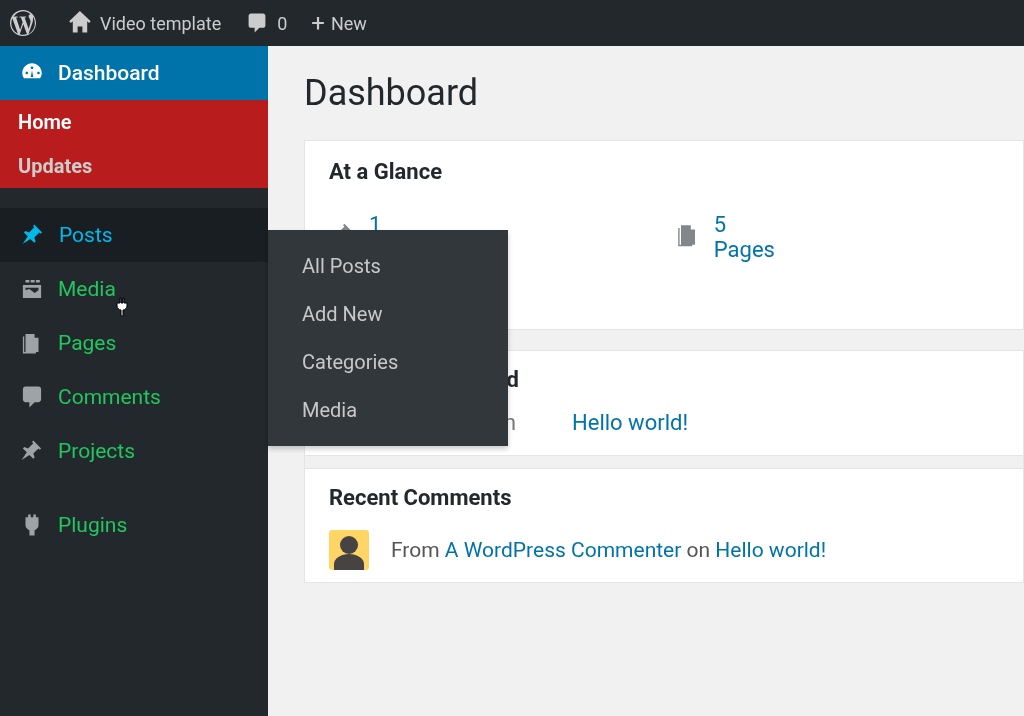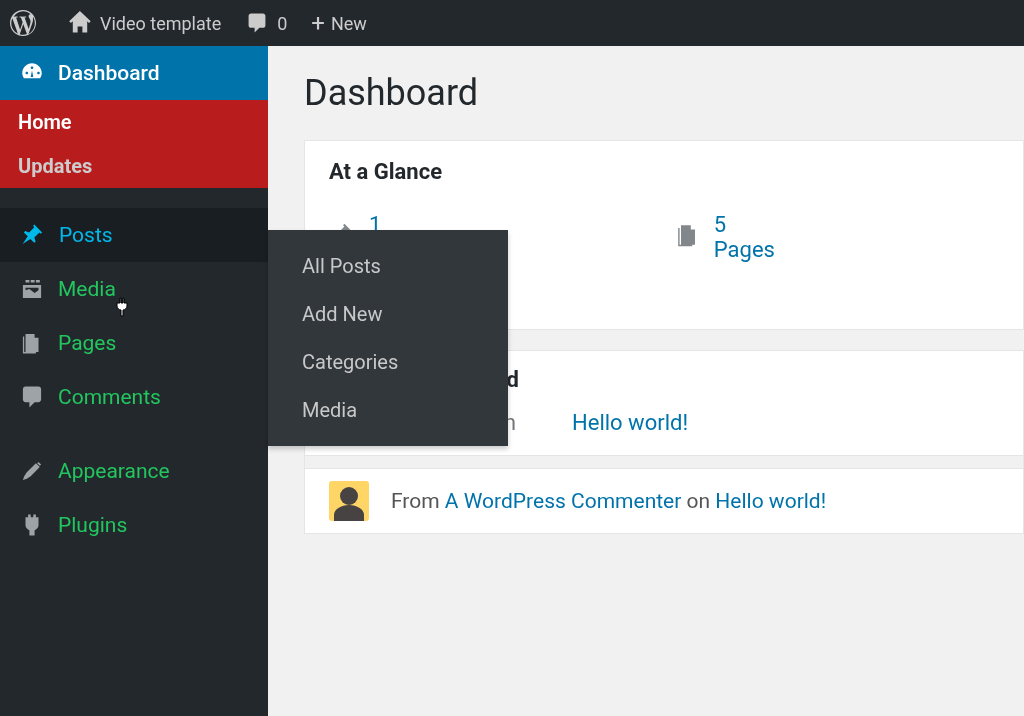--- a/index.html
+++ b/index.html
@@ -138,29 +138,29 @@
     <span>Pages</span>
   </div>
   <div class="menu-item">
     <span class="icon">
       <svg viewBox="0 0 20 20">
           <path d="M5 2h10c1.1 0 2 .9 2 2v8c0 1.1-.9 2-2 2h-3l-4 4v-4H5c-1.1 0-2-.9-2-2V4c0-1.1.9-2 2-2z"></path>
         </svg>
     </span>
     <span>Comments</span>
   </div>
+  <div class="menu-item">
+    <span class="icon">
+      <svg viewBox="0 0 20 20">
+          <path d="M11 2l-1 1 1 1-4 4-3-1-1 1 3 3-4 6 6-4 3 3 1-1-1-3 4-4 1 1 1-1z"></path>
+        </svg>
+    </span>
+    <span>Projects</span>
+  </div>
   <div class="menu-separator"></div>
-  <div class="menu-item">
-    <span class="icon">
-      <svg viewBox="0 0 20 20">
-          <path d="M4 14l2-3 7-7 3 3-7 7-3 2-2-2zm11-11l2 2-1 1-2-2 1-1zM3 17l1-3 2 2-3 1z"></path>
-        </svg>
-    </span>
-    <span>Appearance</span>
-  </div>
   <div class="menu-item">
     <span class="icon">
       <svg viewBox="0 0 20 20">
           <path d="M13 4V2h-2v2H9V2H7v2H5v6c0 2 1 3 3 4v4h4v-4c2-1 3-2 3-4V4h-2z"></path>
         </svg>
     </span>
     <span>Plugins</span>
   </div>
 </div>
 
@@ -199,20 +199,21 @@
     </div>
   </div>
 
   <div class="panel">
     <div class="section-sub">Recently Published</div>
     <div class="activity-row">
       <span class="activity-date">Jan 24th, 12:26 am</span>
       <a href="#" class="activity-link">Hello world!</a>
     </div>
     <div class="activity-sep"></div>
+    <div class="section-sub">Recent Comments</div>
     <div class="comment-row">
       <div class="avatar"></div>
       <div>
         <span>From </span><a href="#">A WordPress Commenter</a><span> on </span><a href="#">Hello world!</a>
       </div>
     </div>
   </div>
 </div>
 
 <div class="cursor">

